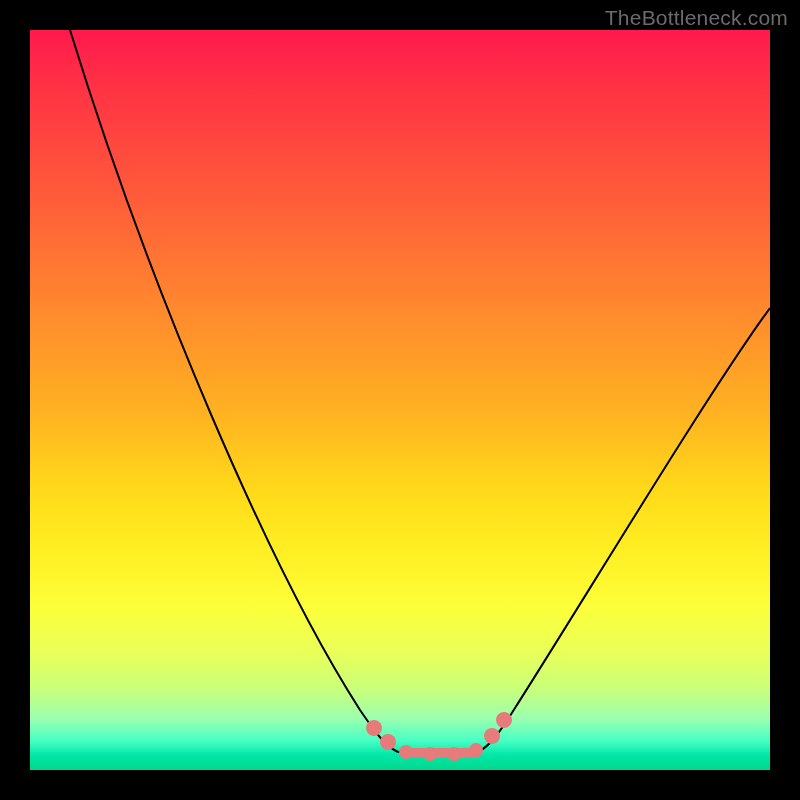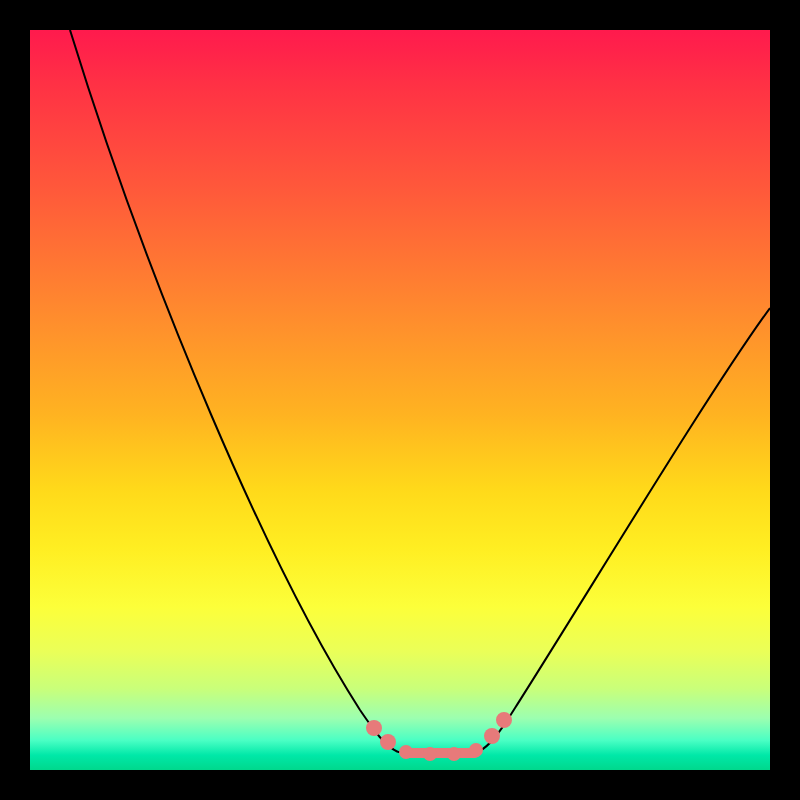--- a/index.html
+++ b/index.html
@@ -70,20 +70,21 @@
   }
   .marker-bar {
     fill: #e77a7a;
     stroke: none;
   }
 </style>
 </head>
 <body>
 
 <div class="frame">
+  <div class="watermark">TheBottleneck.com</div>
 
   <div class="plot-area">
     <svg class="overlay" viewBox="0 0 740 740" preserveAspectRatio="none">
 
       <path class="curve" d="M 40 0
                C 120 260, 240 540, 330 680
                C 345 702, 355 716, 368 722"></path>
 
       <path class="curve" d="M 368 722
                L 448 722"></path>

